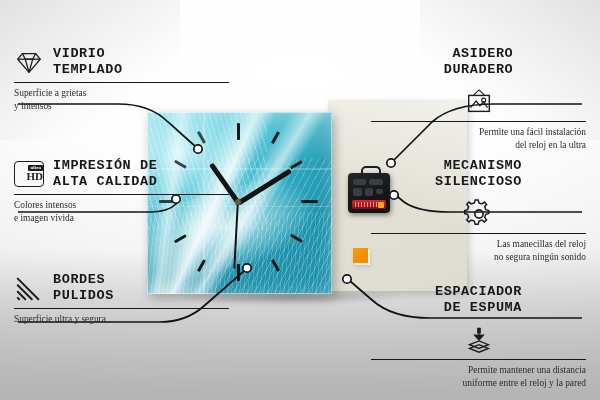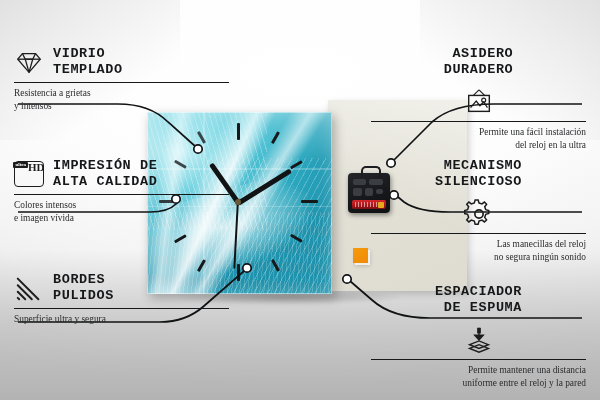--- a/index.html
+++ b/index.html
@@ -244,28 +244,28 @@
           <path d="M12 13 H20"></path>
         </svg>
       </span>
       <span class="ftitle">
         <span>VIDRIO</span><br>
         <span>TEMPLADO</span>
       </span>
     </div>
     <div class="rule"></div>
     <div class="fdesc">
-      <span>Resistencia a grietas</span><br>
+      <span>Superficie a grietas</span><br>
       <span>y intensos</span>
     </div>
   </div>
 
   <div class="feat left" id="f2">
     <div class="head">
-      <span class="ficon" style="border:1.5px solid #1d1d1d;border-radius:4px;display:flex;align-items:flex-start;justify-content:center;width:30px;height:26px;box-sizing:border-box;">
+      <span class="ficon" style="border:1.5px solid #1d1d1d;border-radius:4px;display:flex;flex-direction:column;align-items:flex-end;justify-content:center;width:30px;height:26px;box-sizing:border-box;">
         <span style="font-size:5px;font-weight:700;background:#1d1d1d;color:#fff;padding:0 2px;line-height:6px;border-radius:1px;">ultra</span>
         <span style="font-size:11px;font-weight:700;line-height:11px;color:#1d1d1d;">HD</span>
       </span>
       <span class="ftitle">
         <span>IMPRESIÓN DE</span><br>
         <span>ALTA CALIDAD</span>
       </span>
     </div>
     <div class="rule"></div>
     <div class="fdesc">

